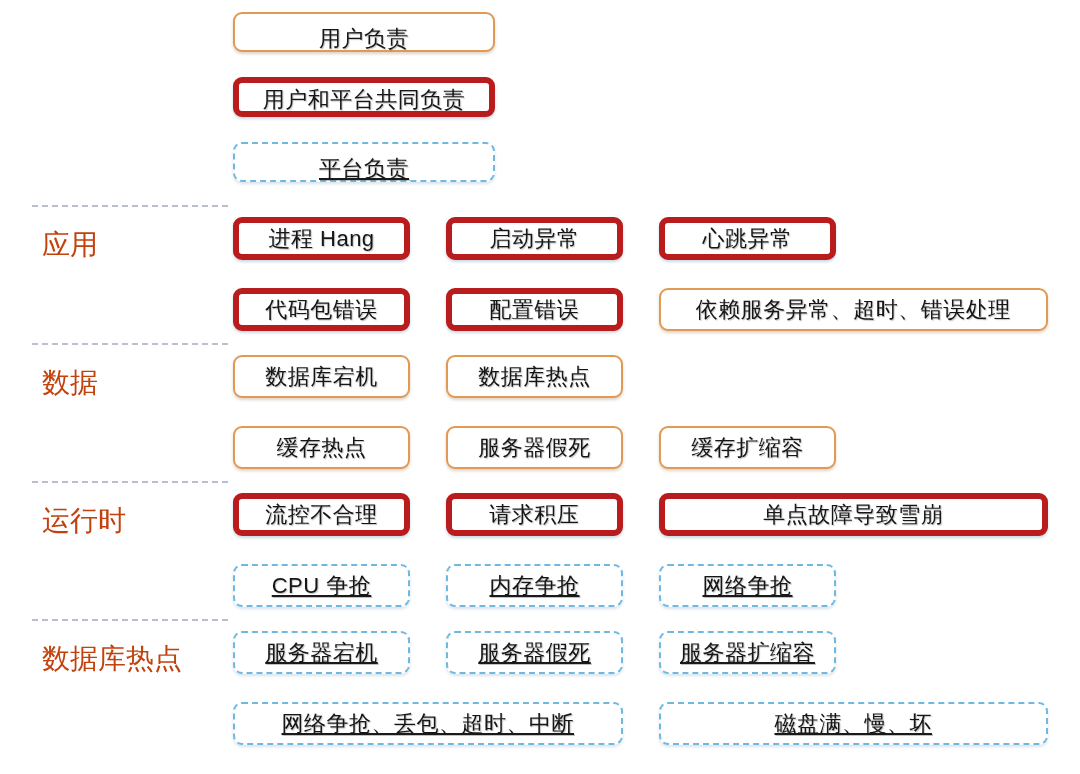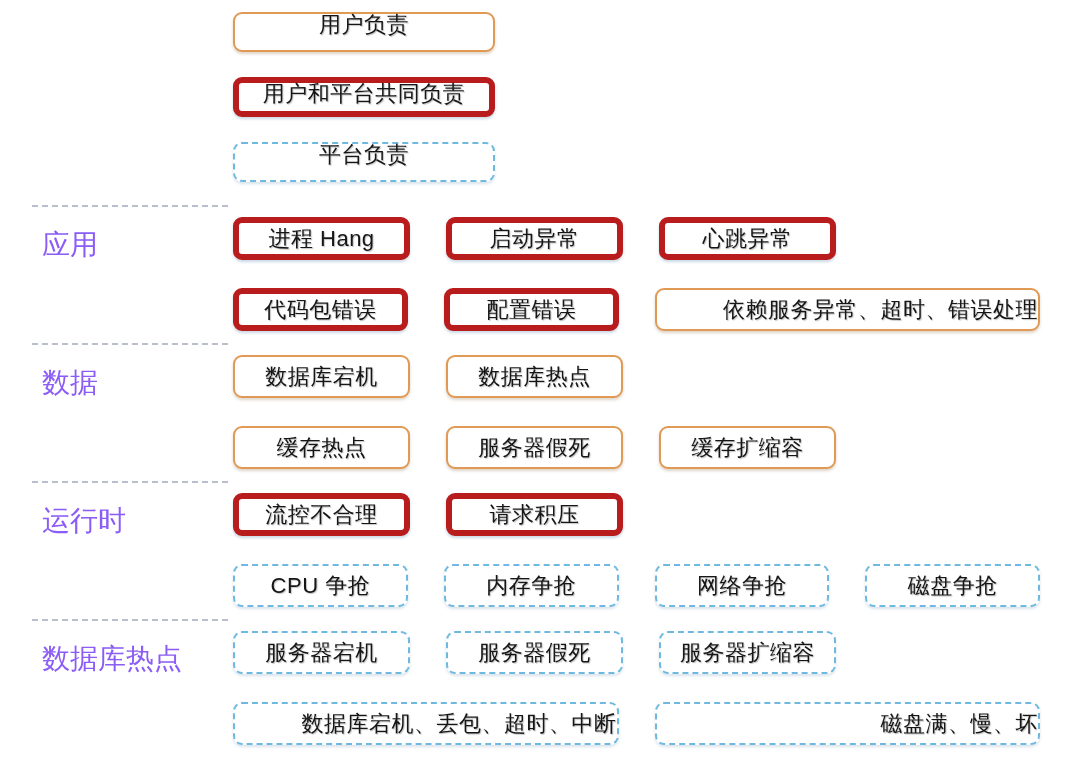--- a/index.html
+++ b/index.html
@@ -20,39 +20,40 @@
   #legend {
     position: absolute;
     left: 233px;
     top: 12px;
     width: 262px;
   }
   .legend-row {
     height: 40px;
     margin-bottom: 25px;
     display: flex;
-    align-items: flex-start;
+    align-items: flex-end;
     justify-content: center;
     box-sizing: border-box;
     border-radius: 9px;
     background: #ffffff;
   }
 
   
   .bx-orange {
     border: 2px solid #E09A55;
     box-shadow: 0 2px 3px rgba(140,100,60,0.28);
   }
   .bx-blue {
     border: 6px solid #b91c1c;
     box-shadow: 0 2px 3px rgba(70,120,160,0.28);
   }
   .bx-blue-dashed {
     border: 2px dashed #6FB9E0;
     box-shadow: 0 2px 3px rgba(70,120,160,0.20);
+    text-decoration: underline;
   }
 
   .box-label {
     font-size: 22px;
     line-height: 1;
     letter-spacing: 0.5px;
     white-space: nowrap;
     color: #161616;
     text-shadow: 1px 1px 1px rgba(120,120,120,0.45);
   }
@@ -77,21 +78,21 @@
     height: 0;
     border-top: 2px dashed #b9bfcc;
   }
   .tier-label {
     position: absolute;
     left: 42px;
     top: 26px;
     font-size: 28px;
     line-height: 1;
     white-space: nowrap;
-    color: #8b5cf6;
+    color: #c2410c;
   }
   .tier-cells {
     position: absolute;
     left: 233px;
     top: 12px;
     width: 815px;
   }
   .cell-row {
     display: flex;
     height: 46px;
@@ -100,23 +101,23 @@
   .cell {
     height: 43px;
     box-sizing: border-box;
     border-radius: 9px;
     background: #ffffff;
     display: flex;
     align-items: center;
     justify-content: center;
     margin-right: 36px;
   }
-  .cell:last-child { margin-right: 8px; }
+  .cell:last-child { margin-right: 0; }
   .span1 { width: 177px; }
-  .span2 { width: 390px; justify-content: flex-end; }
+  .span2 { width: 390px; }
 </style>
 </head>
 <body>
 
 <div id="legend">
   <div class="legend-row bx-orange">
     <span class="box-label">用户负责</span>
   </div>
   <div class="legend-row bx-blue">
     <span class="box-label">用户和平台共同负责</span>
@@ -187,34 +188,34 @@
     <div class="tier-divider"></div>
     <div class="tier-label">运行时</div>
     <div class="tier-cells">
       <div class="cell-row">
         <div class="cell span1 bx-blue">
           <span class="box-label">流控不合理</span>
         </div>
         <div class="cell span1 bx-blue">
           <span class="box-label">请求积压</span>
         </div>
+        <div class="cell span2 bx-blue">
+          <span class="box-label">单点故障导致雪崩</span>
+        </div>
       </div>
       <div class="cell-row">
         <div class="cell span1 bx-blue-dashed">
           <span class="box-label">CPU 争抢</span>
         </div>
         <div class="cell span1 bx-blue-dashed">
           <span class="box-label">内存争抢</span>
         </div>
         <div class="cell span1 bx-blue-dashed">
           <span class="box-label">网络争抢</span>
         </div>
-        <div class="cell span1 bx-blue-dashed">
-          <span class="box-label">磁盘争抢</span>
-        </div>
       </div>
     </div>
   </div>
 
   <div class="tier">
     <div class="tier-divider"></div>
     <div class="tier-label">数据库热点</div>
     <div class="tier-cells">
       <div class="cell-row">
         <div class="cell span1 bx-blue-dashed">
@@ -222,21 +223,21 @@
         </div>
         <div class="cell span1 bx-blue-dashed">
           <span class="box-label">服务器假死</span>
         </div>
         <div class="cell span1 bx-blue-dashed">
           <span class="box-label">服务器扩缩容</span>
         </div>
       </div>
       <div class="cell-row">
         <div class="cell span2 bx-blue-dashed">
-          <span class="box-label">数据库宕机、丢包、超时、中断</span>
+          <span class="box-label">网络争抢、丢包、超时、中断</span>
         </div>
         <div class="cell span2 bx-blue-dashed">
           <span class="box-label">磁盘满、慢、坏</span>
         </div>
       </div>
     </div>
   </div>
 
 </div>
 

